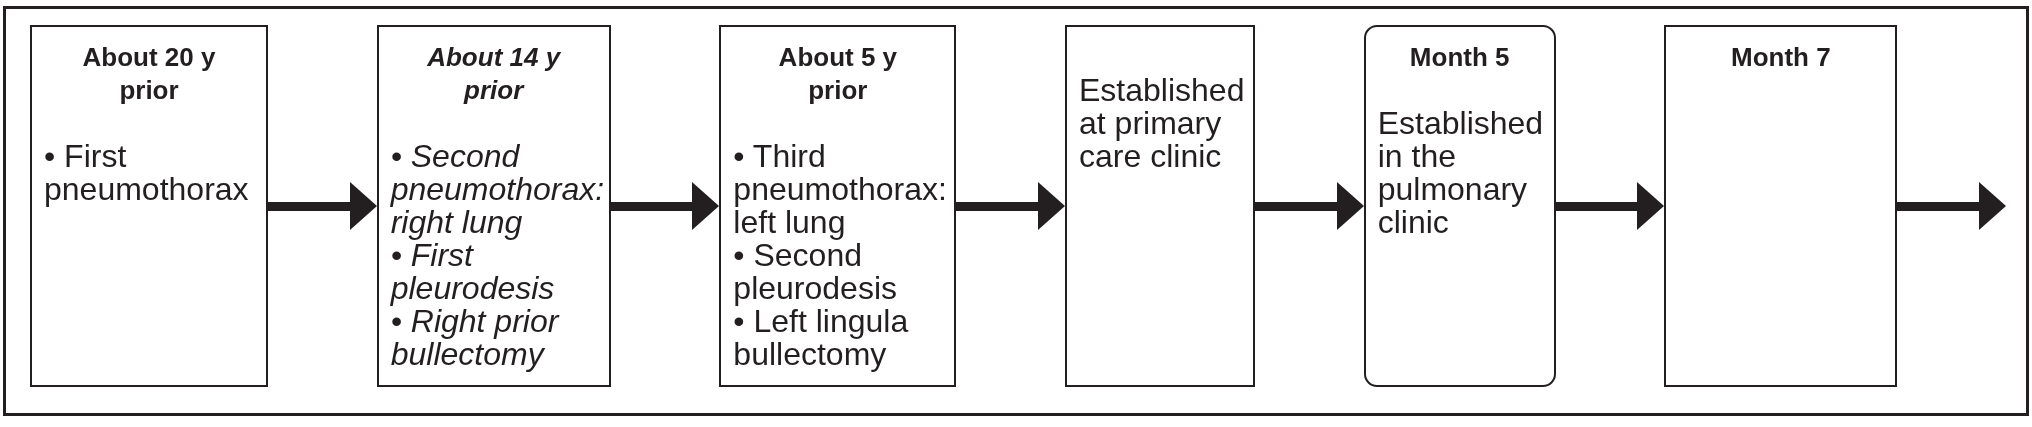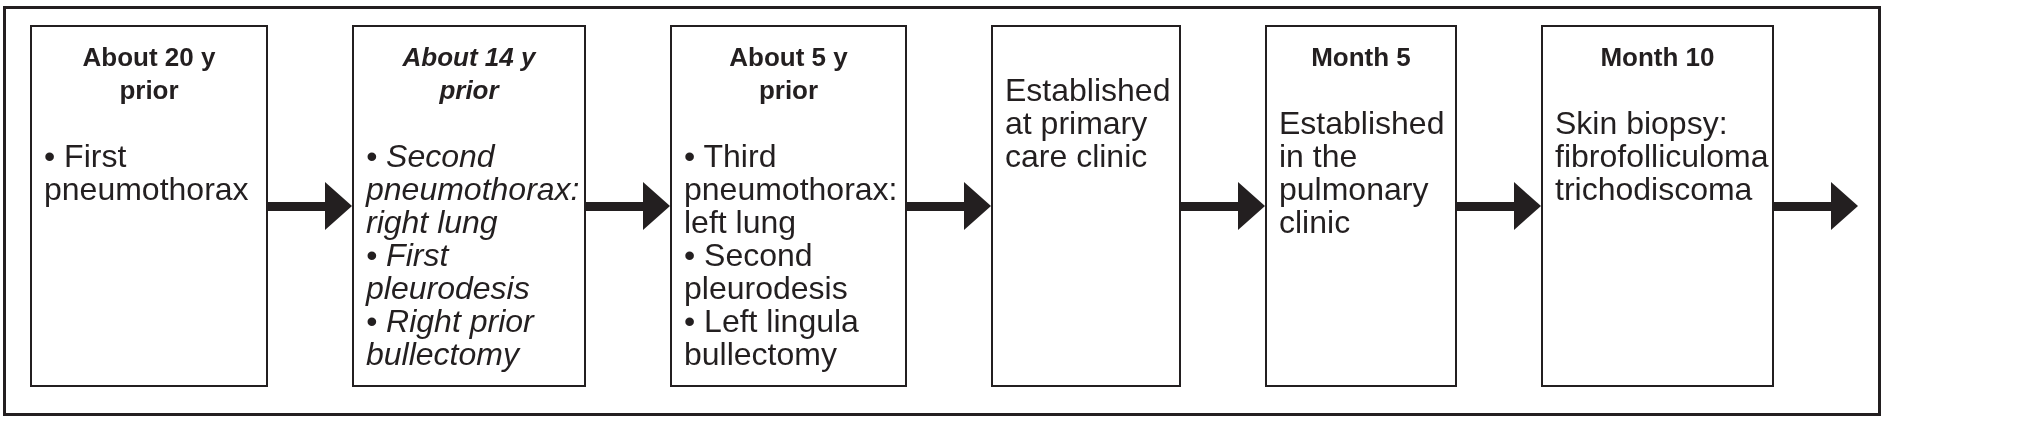--- a/index.html
+++ b/index.html
@@ -8,21 +8,21 @@
     width: 2032px; height: 427px;
     background: var(--bg);
     font-family: "Liberation Sans", sans-serif;
     color: var(--ink);
     position: relative;
     overflow: hidden;
   }
   .frame {
     position: absolute;
     left: 3px; top: 6px;
-    width: 1878px; height: 410px;
+    width: 2026px; height: 410px;
     border: 3px solid var(--ink);
     background: var(--bg);
   }
   .row {
     position: absolute;
     left: 24px; top: 16px; right: 20px;
     height: 362px;
     display: flex;
     align-items: stretch;
   }
@@ -30,21 +30,21 @@
     border: 2px solid var(--ink);
     background: var(--bg);
     padding: 14px 12px 0 12px;
     height: 362px;
     flex: 0 0 auto;
   }
   .w1 { width: 238px; }
   .w2 { width: 234px; font-style: italic; }
   .w3 { width: 237px; }
   .w4 { width: 190px; }
-  .w5 { width: 192px; }
+  .w5 { width: 192px; border-radius: 13px; }
   .w6 { width: 233px; }
   .w7 { width: 260px; }
   .heading {
     font-size: 26px;
     line-height: 33px;
     font-weight: bold;
     text-align: center;
     white-space: pre-line;
   }
   .body {
@@ -169,26 +169,21 @@
     </div>
 
     <div class="gap">
       <div class="arrow">
         <div class="shaft"></div>
         <div class="head"></div>
       </div>
     </div>
 
     <div class="box w6">
-      <div class="heading">Month 10</div>
-      <div class="body">
-        <div class="item">Skin biopsy:
-fibrofolliculoma
-trichodiscoma</div>
-      </div>
+      <div class="heading">Month 7</div>
     </div>
 
     <div class="gap">
       <div class="arrow">
         <div class="shaft"></div>
         <div class="head"></div>
       </div>
     </div>
 
 

